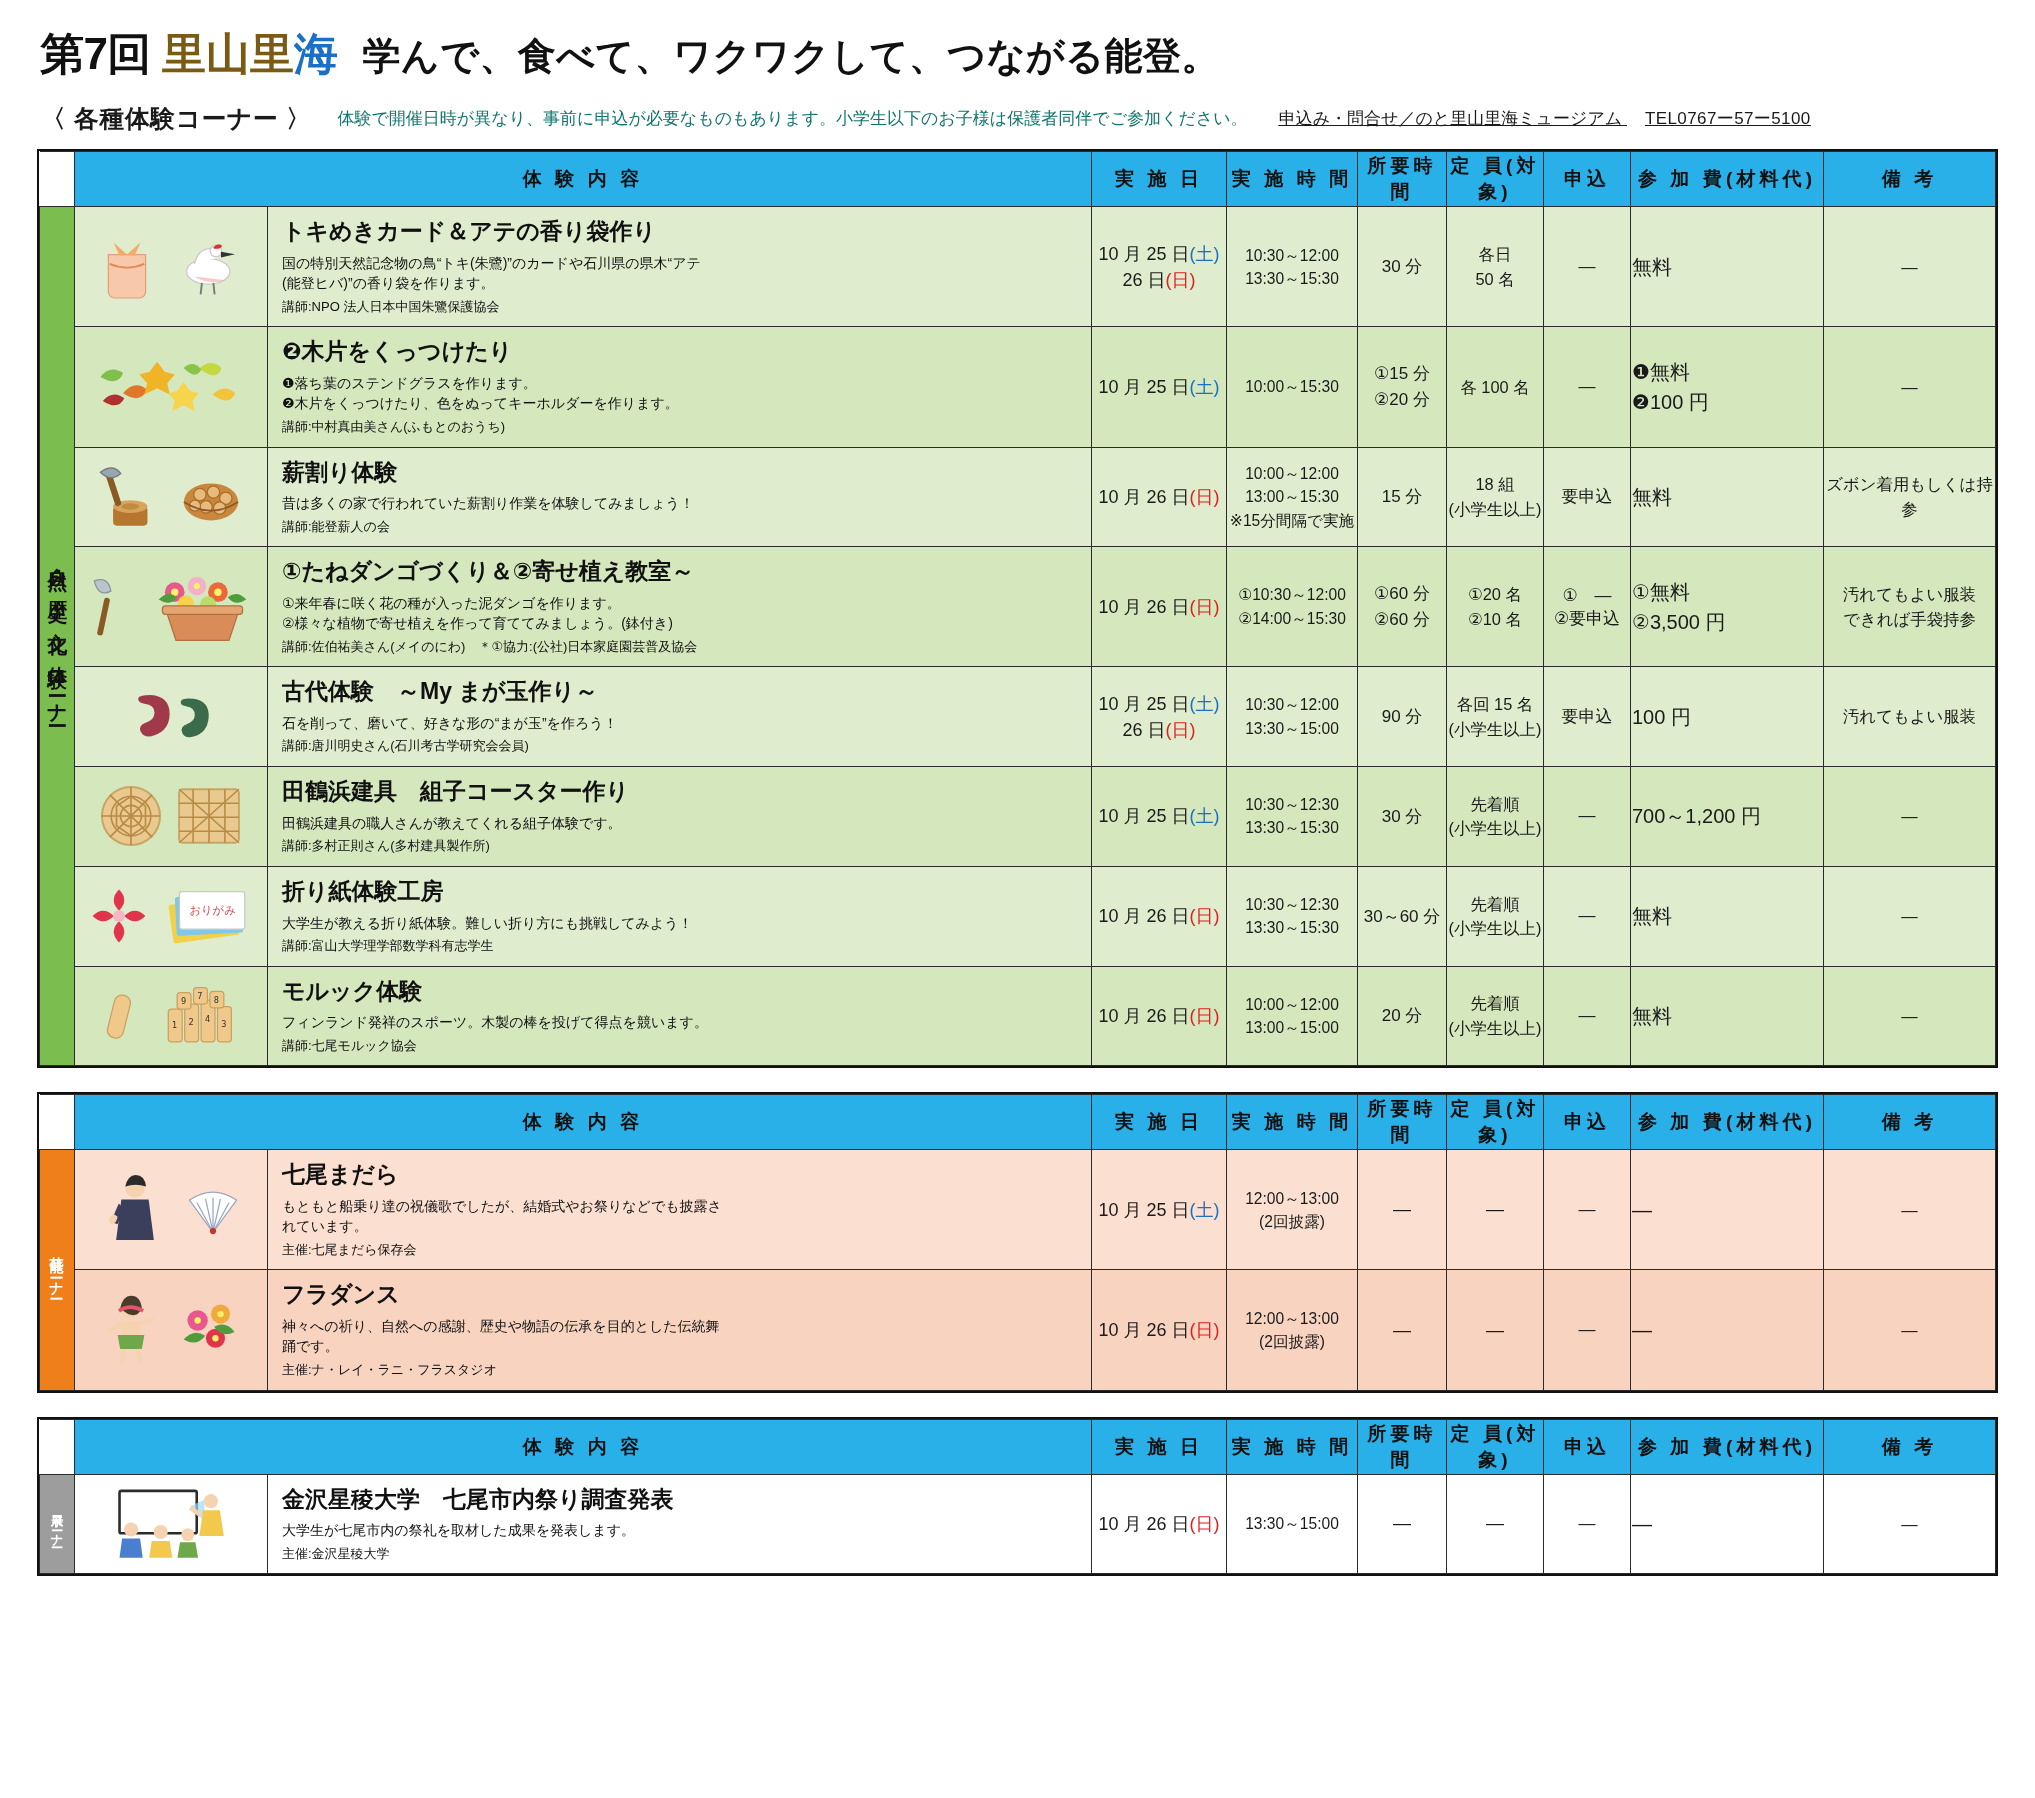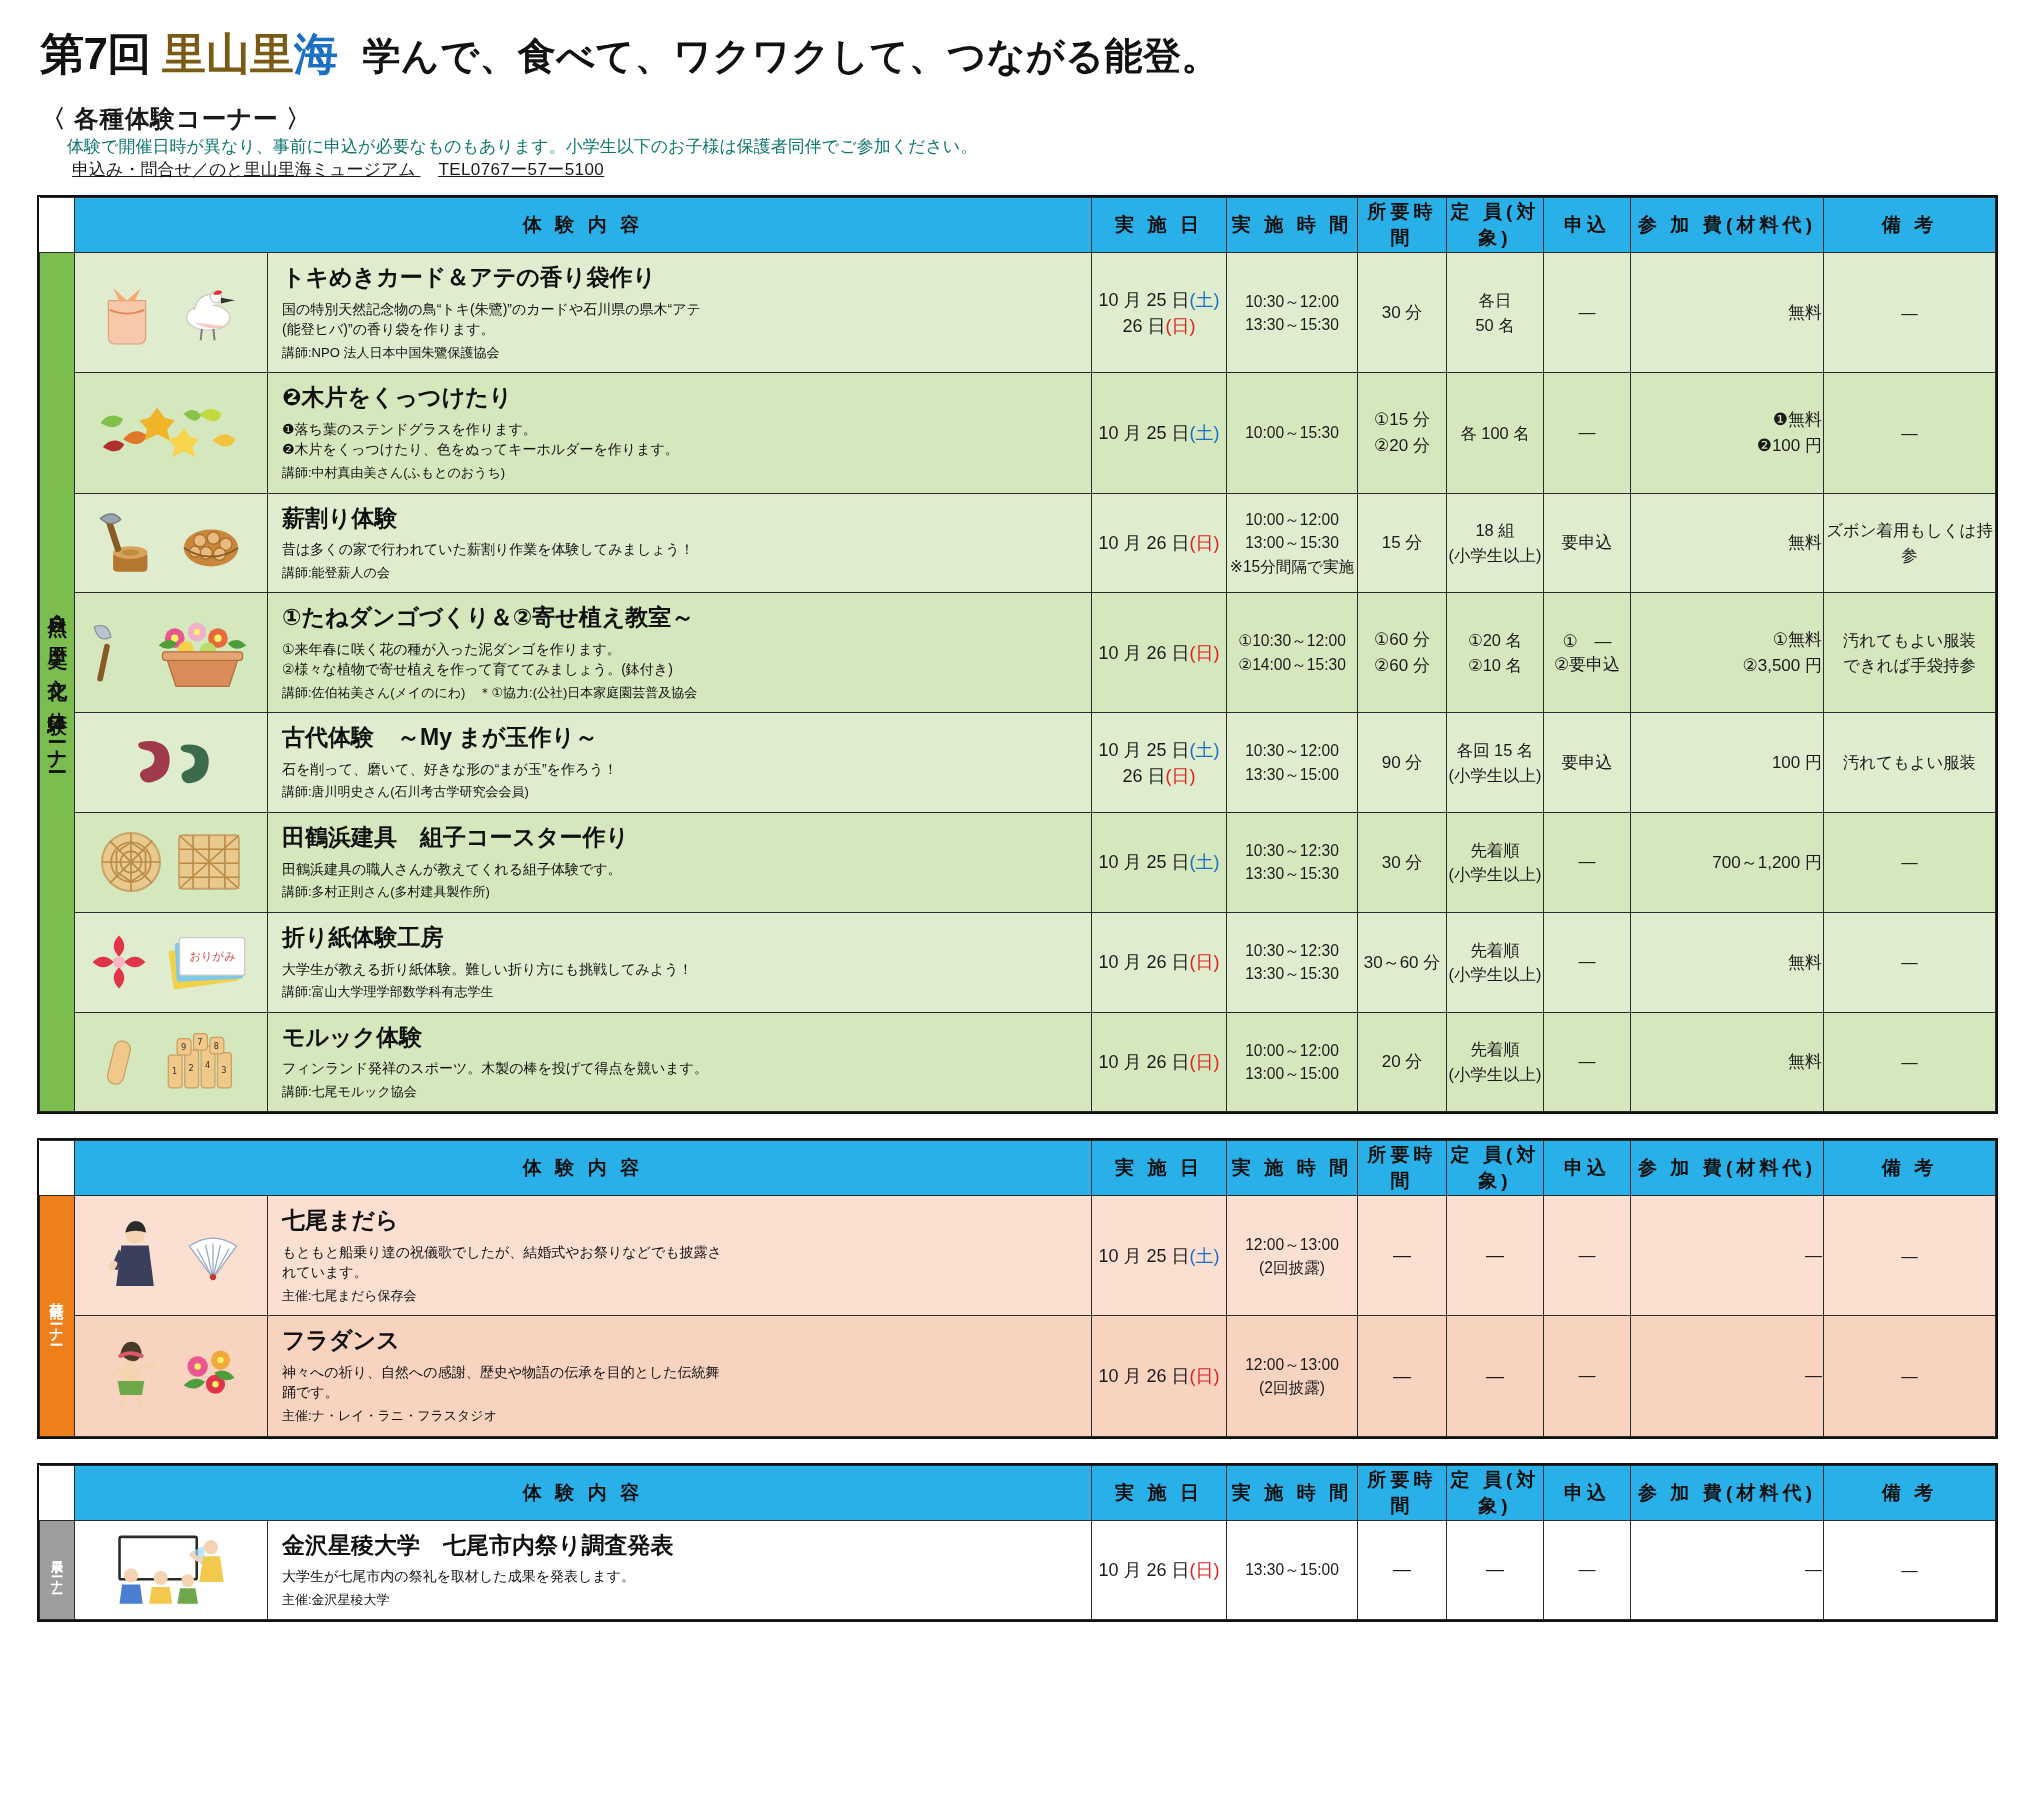--- a/index.html
+++ b/index.html
@@ -16,21 +16,21 @@
   
   .title-row { display:flex; align-items:baseline; gap:0; margin:0 0 0 3.3px; }
   .t-no { font-size:44px; font-weight:bold; letter-spacing:-0.8px; color:#111;text-align:right; }
   .t-sato { font-size:44px; font-weight:bold; color:#7a5b16; margin-left:11.5px; }
   .t-yama { font-size:44px; font-weight:bold; color:#1f8a3b; }
   .t-ri   { font-size:44px; font-weight:bold; color:#7a5b16; }
   .t-umi  { font-size:44px; font-weight:bold; color:#1b6fc4; }
   .t-fes  { font-size:44px; font-weight:bold; color:#e95fa8; }
   .t-sub  { font-size:38px; font-weight:bold; color:#111; margin-left:24.6px; letter-spacing:0.4px; }
 
-  .sub-row { display:flex; align-items:flex-start; margin:18px 0 14.8px 4.1px; gap:0;flex-direction:column; }
+  .sub-row { display:flex; align-items:center; margin:18px 0 14.8px 4.1px; gap:0; }
   .corner-label { font-size:24.6px; font-weight:bold; letter-spacing:0.8px; white-space:nowrap; }
   .corner-note { font-size:17px; margin-left:26px; white-space:nowrap; color:#0f766e; }
   .contact { font-size:17px; margin-left:31px; white-space:nowrap;text-decoration:underline; }
   .contact .u { text-decoration:underline; }
   .contact .tel { text-decoration:underline; margin-left:18px; letter-spacing:0.4px; }
 
   
   .block { border:2.5px solid #111; margin-bottom:24px; background:#fff; }
   table { border-collapse:collapse; width:100%; table-layout:fixed; }
   td, th { border:1.2px solid #2b2b2b; vertical-align:middle; }
@@ -56,21 +56,21 @@
   }
   thead td.corner { background:#ffffff; border-left:none; }
 
   .c-img { width:193px; background:inherit; text-align:center; padding:3.3px 0; }
   .c-name { padding:9px 12.3px 10.7px 14px; }
   .c-date { width:135px; text-align:center; font-size:18px; line-height:1.45; }
   .c-time { width:131px; text-align:center; font-size:15.6px; line-height:1.5; }
   .c-dur  { width:89px; text-align:center; font-size:17px; line-height:1.5; }
   .c-cap  { width:97px; text-align:center; font-size:16.4px; line-height:1.5; }
   .c-apply{ width:87px; text-align:center; font-size:17px; }
-  .c-fee  { width:193px; text-align:right; font-size:17px; line-height:1.5; }
+  .c-fee  { width:193px; text-align:left; font-size:20px; line-height:1.5; }
   .c-note { width:172px; text-align:center; font-size:16.4px; line-height:1.5; }
 
   .ttl { font-size:23px; font-weight:bold; letter-spacing:0px; margin-bottom:5.7px; color:#111; }
   .desc { font-size:14px; line-height:1.45; color:#111; }
   .lect { font-size:13px; margin-top:4.1px; color:#111; }
 
   
   .g1 { background:#dfeccd; }
   .g2 { background:#d4e7bd; }
   .p1 { background:#fbe0d2; }

